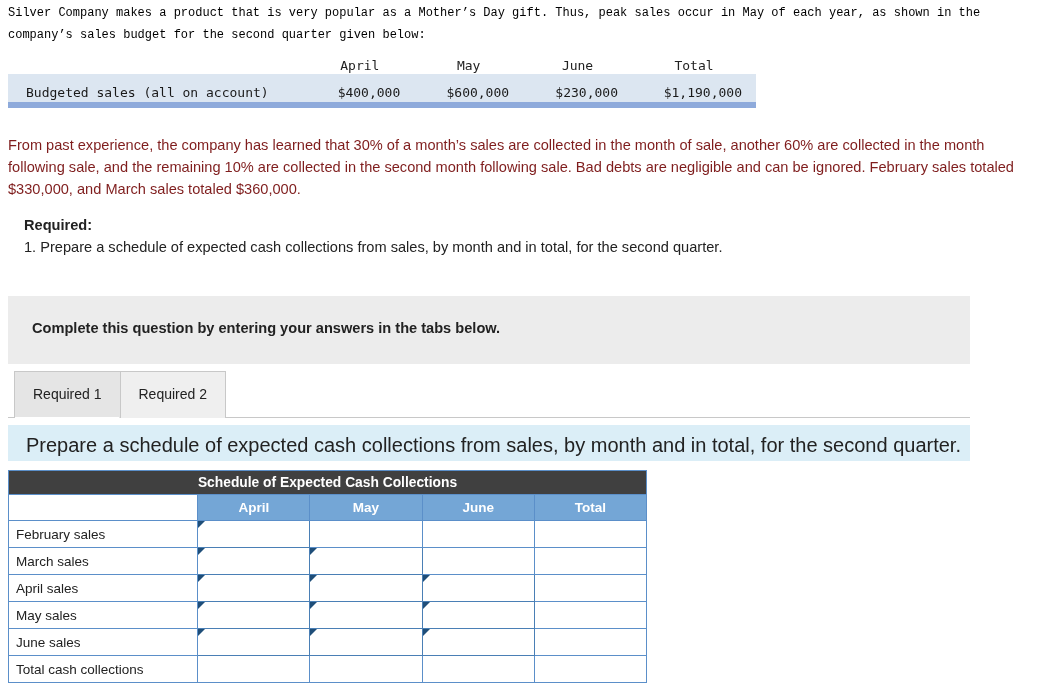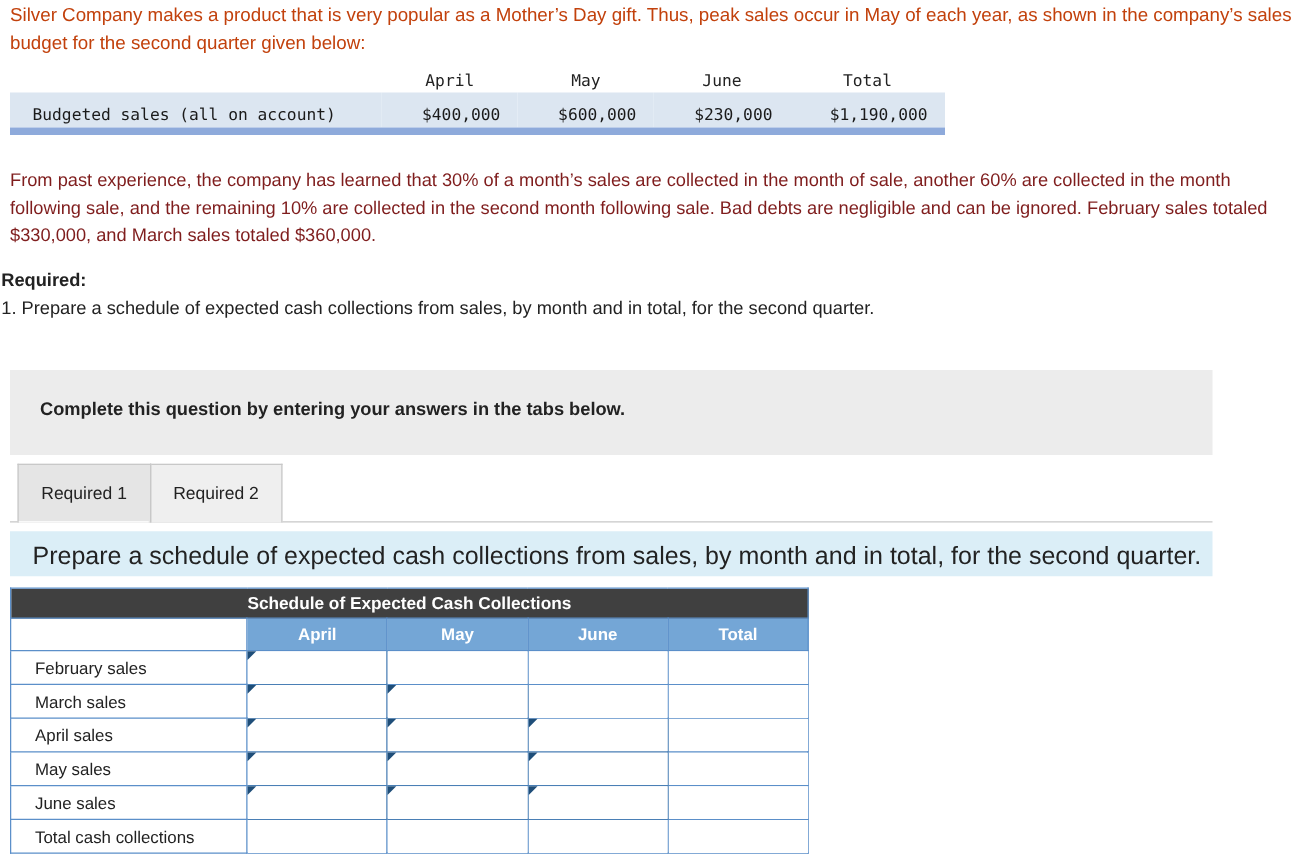--- a/index.html
+++ b/index.html
@@ -17,23 +17,24 @@
   .page {
     position: relative;
     width: 1053px;
     height: 684px;
   }
   .intro {
     position: absolute;
     left: 8px;
     top: 2px;
     width: 1040px;
-    font-size: 15px;
+    font-size: 12px;
     line-height: 22px;
-    color: #c2410c;
+    color: #000000;
+    font-family: Liberation Mono, monospace;
   }
   
   .budget-wrap {
     position: absolute;
     left: 8px;
     top: 56px;
     width: 748px;
   }
   table.budget {
     border-collapse: collapse;
@@ -77,21 +78,21 @@
     position: absolute;
     left: 8px;
     top: 134px;
     width: 1020px;
     font-size: 14.6px;
     line-height: 22px;
     color: #7f1d1d;
   }
   .required-block {
     position: absolute;
-    left: 1px;
+    left: 24px;
     top: 214px;
     width: 1020px;
     font-size: 14.6px;
     line-height: 22px;
     color: #222;
   }
   .required-block .req-title {
     font-weight: bold;
   }
   .complete-banner {
@@ -203,21 +204,21 @@
     text-align: center;
   }
   .sched .head-row td.blank {
     background: #ffffff;
     border-left-color: #5b8fc9;
   }
   .sched .lbl {
     background: #ffffff;
     color: #222;
     height: 26px;
-    padding-left: 19px;
+    padding-left: 7px;
     text-align: left;
     font-size: 13.5px;
   }
   .sched td.cell {
     background: #ffffff;
     height: 26px;
     position: relative;
   }
   .sched td.input-cell {
     border: 1px solid #4a7fb5;

